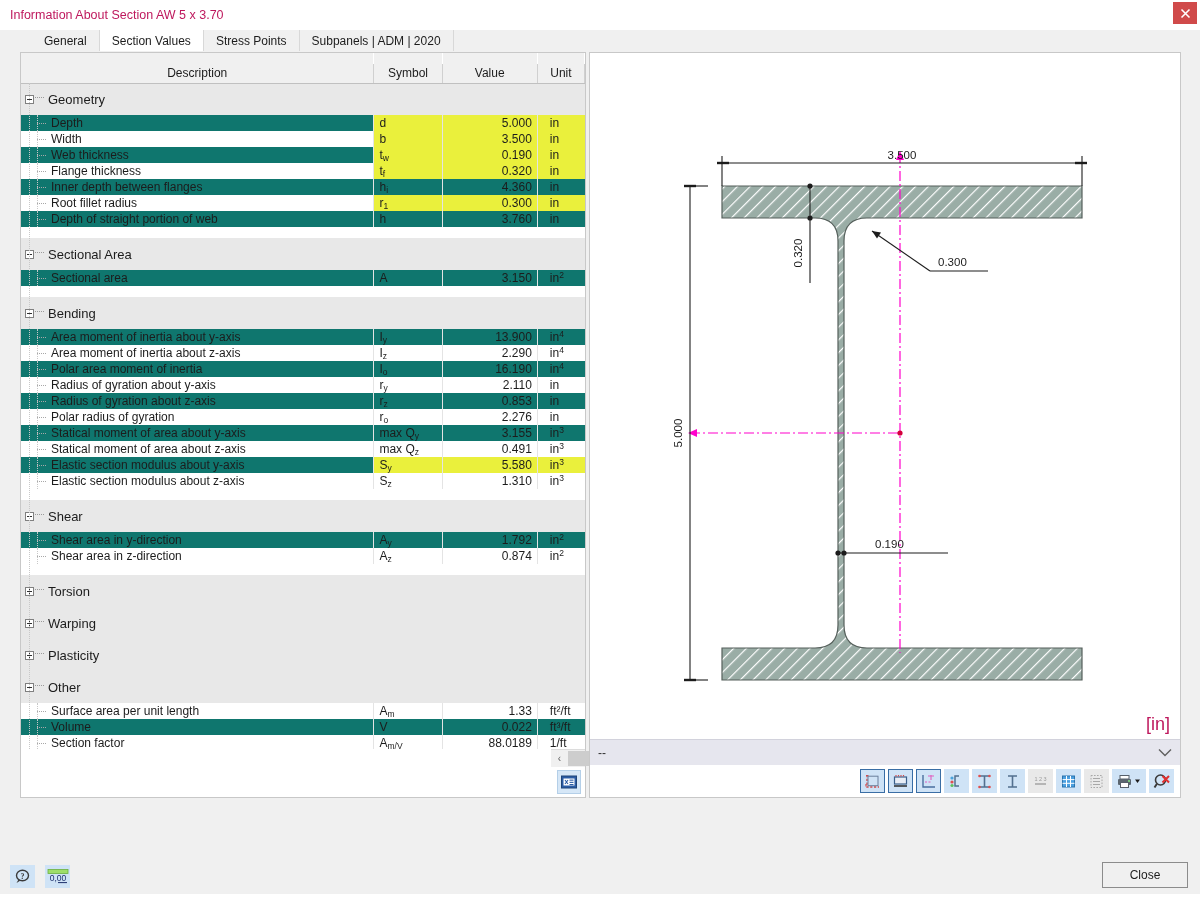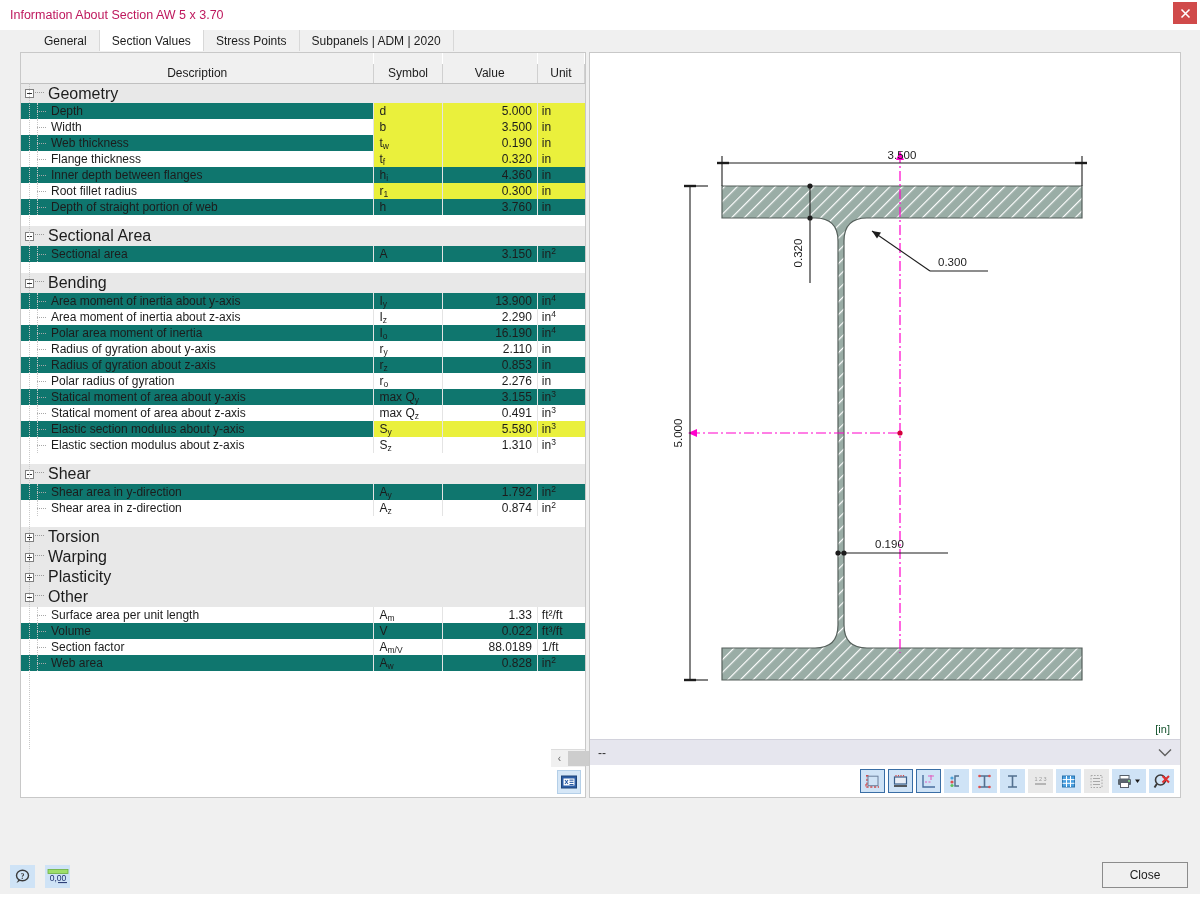--- a/index.html
+++ b/index.html
@@ -123,22 +123,22 @@
     font-weight: normal;
     color: #1c1c1c;
     border-right: 1px solid #d0d0d0;
     border-bottom: 1px solid #c0c0c0;
     text-align: center;
     padding: 0;
   }
 
   tr.group td {
     background: #e8e8e8;
-    height: 20px;
-    font-size: 16px;
+    height: 32px;
+    font-size: 13px;
     padding: 0 0 0 4px;
     border: none;
     color: #1c1c1c;
   }
   tr.group td .tree {
     display: inline-flex;
     align-items: center;
     gap: 0;
   }
   .expander {
@@ -203,21 +203,21 @@
   tr.data td.sym {
     padding-left: 5px;
     border-right: 1px solid #e4e4e4;
   }
   tr.data td.val {
     text-align: right;
     padding-right: 5px;
     border-right: 1px solid #e4e4e4;
   }
   tr.data td.unit {
-    padding-left: 4px;
+    padding-left: 12px;
   }
   tr.data.hl td.sym, tr.data.hl td.val, tr.data.hl td.unit {
     background: #eaf03c;
   }
   tr.blank td {
     height: 11px;
     background: #ffffff;
     border: none;
     padding: 0;
   }
@@ -300,22 +300,22 @@
   }
   #canvas-area {
     flex: 1;
     position: relative;
     overflow: hidden;
     background: #ffffff;
   }
   #unit-label {
     position: absolute;
     right: 10px; bottom: 4px;
-    font-size: 11px;
-    color: #14532d;
+    font-size: 18px;
+    color: #be185d;
   }
   #combo-row {
     flex: 0 0 26px;
     background: #e6e6ee;
     border-top: 1px solid #d2d2dc;
     display: flex;
     align-items: center;
     padding: 0 8px;
     cursor: pointer;
   }

